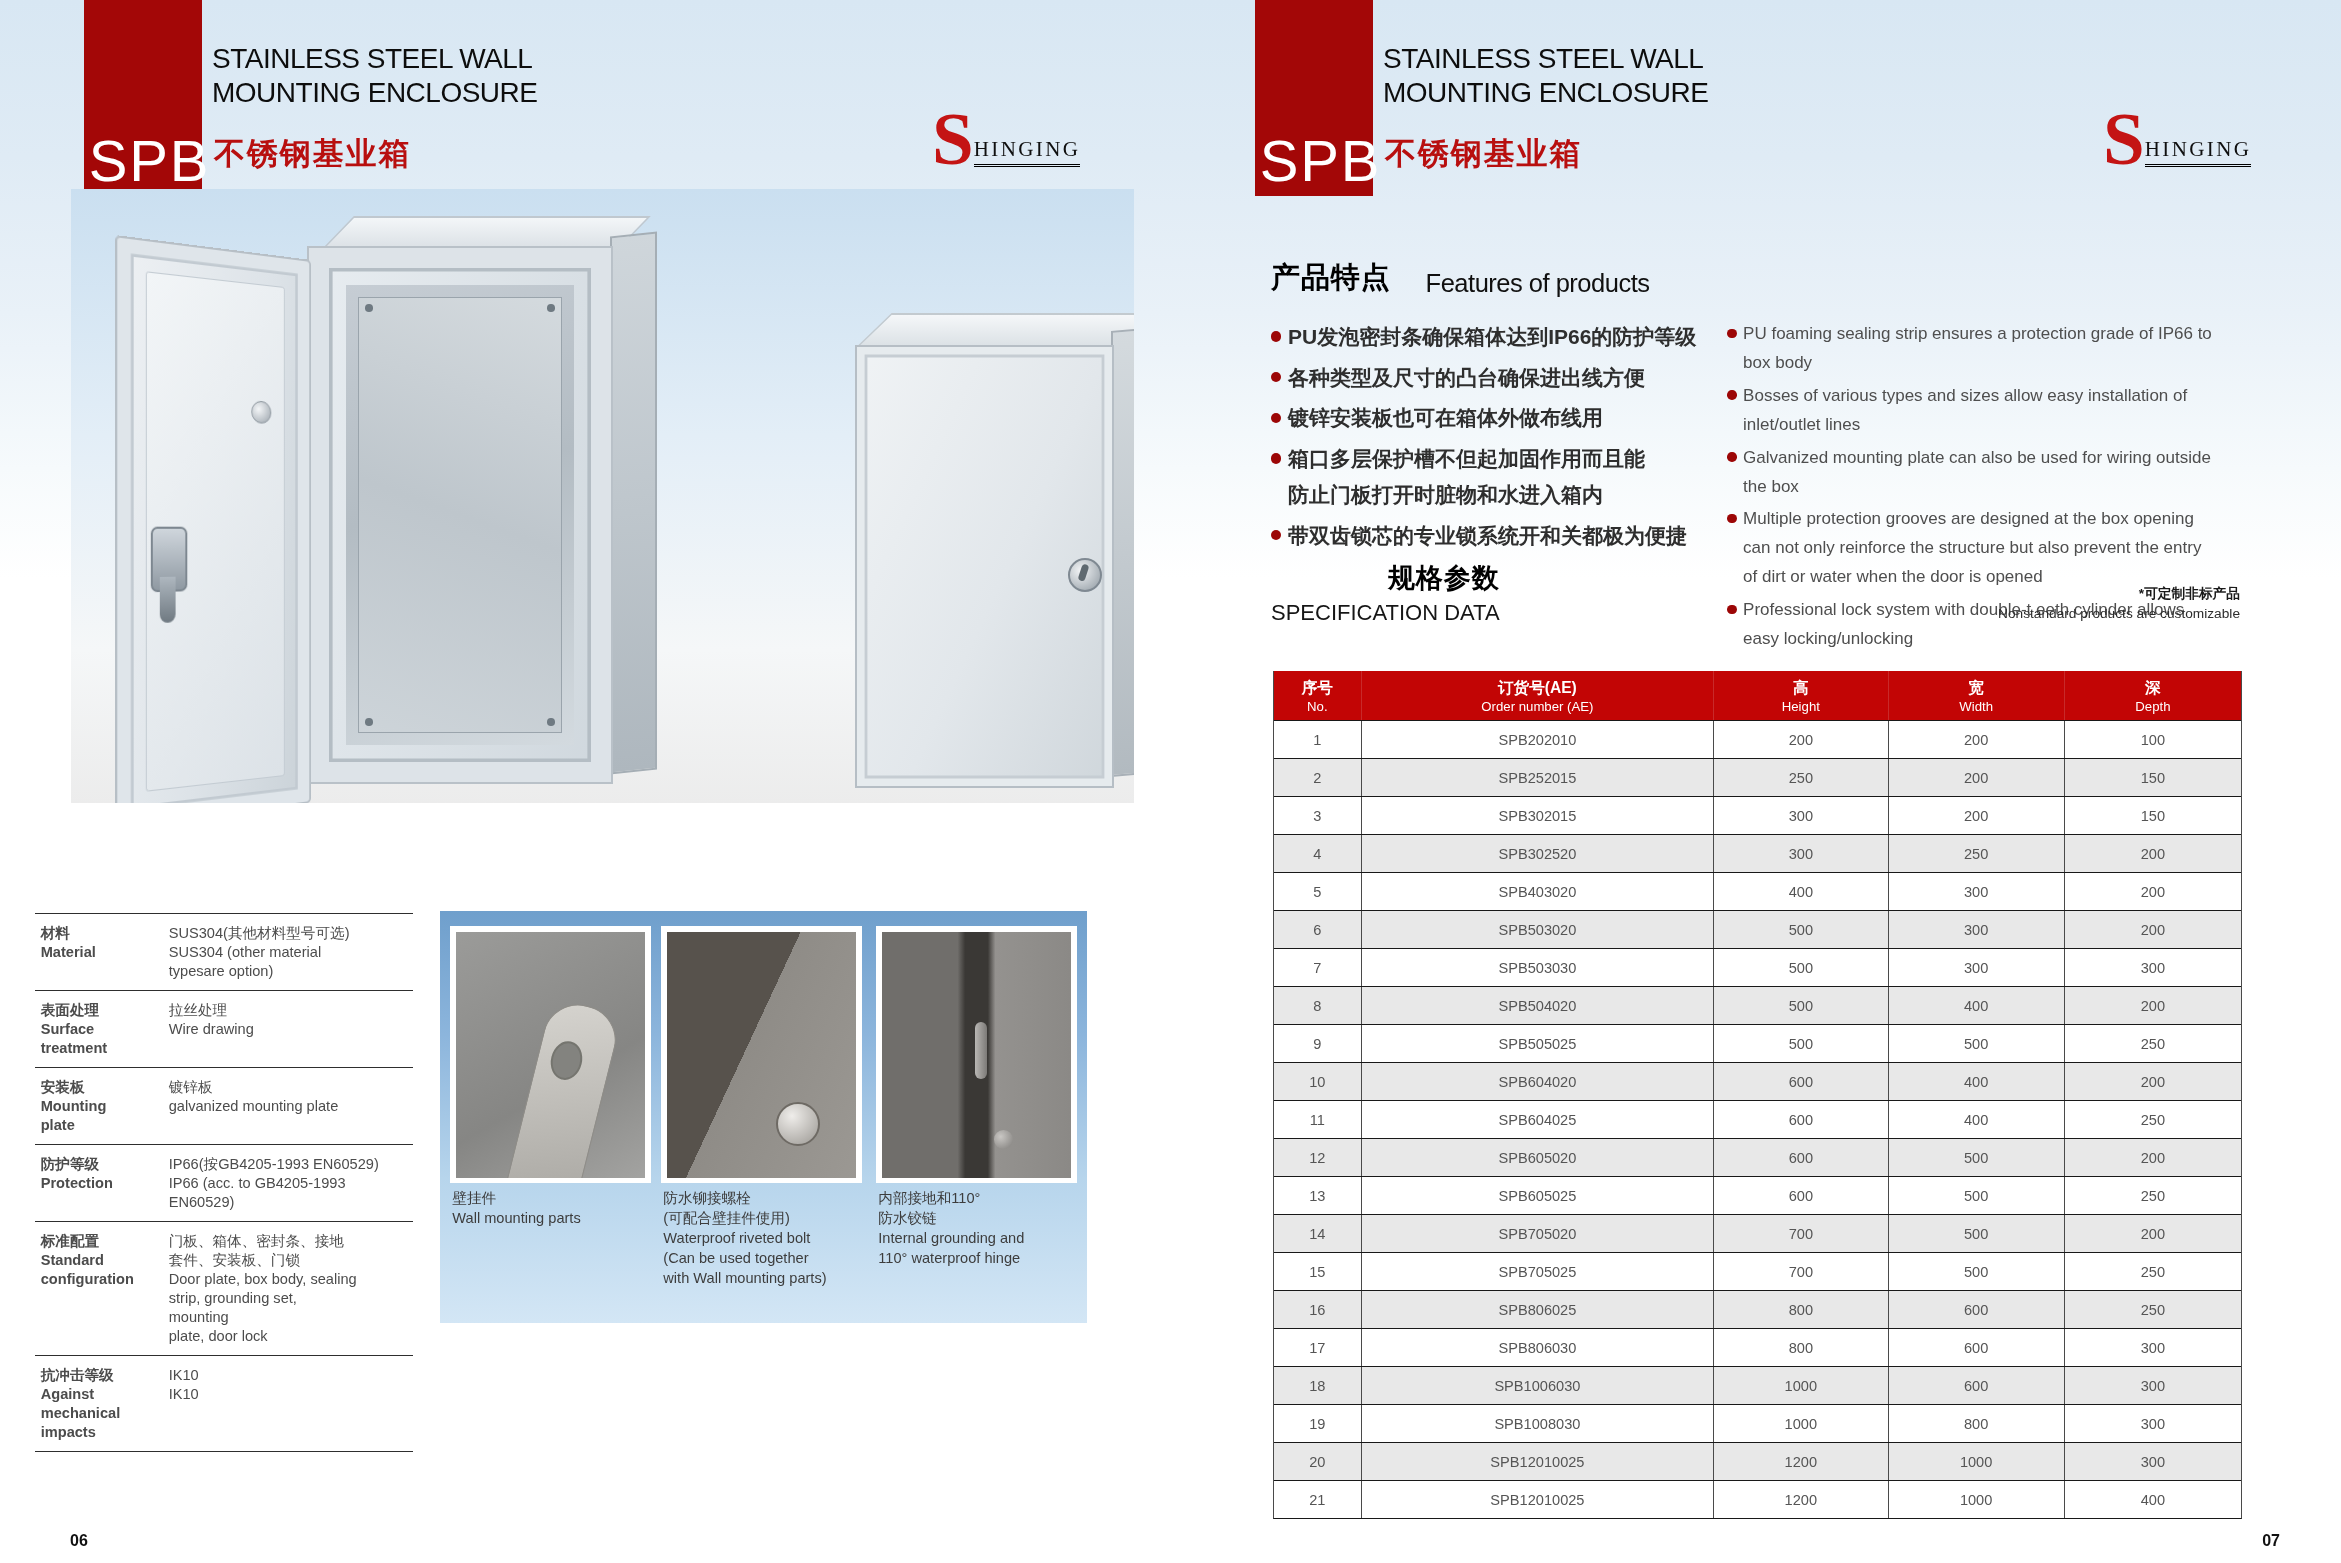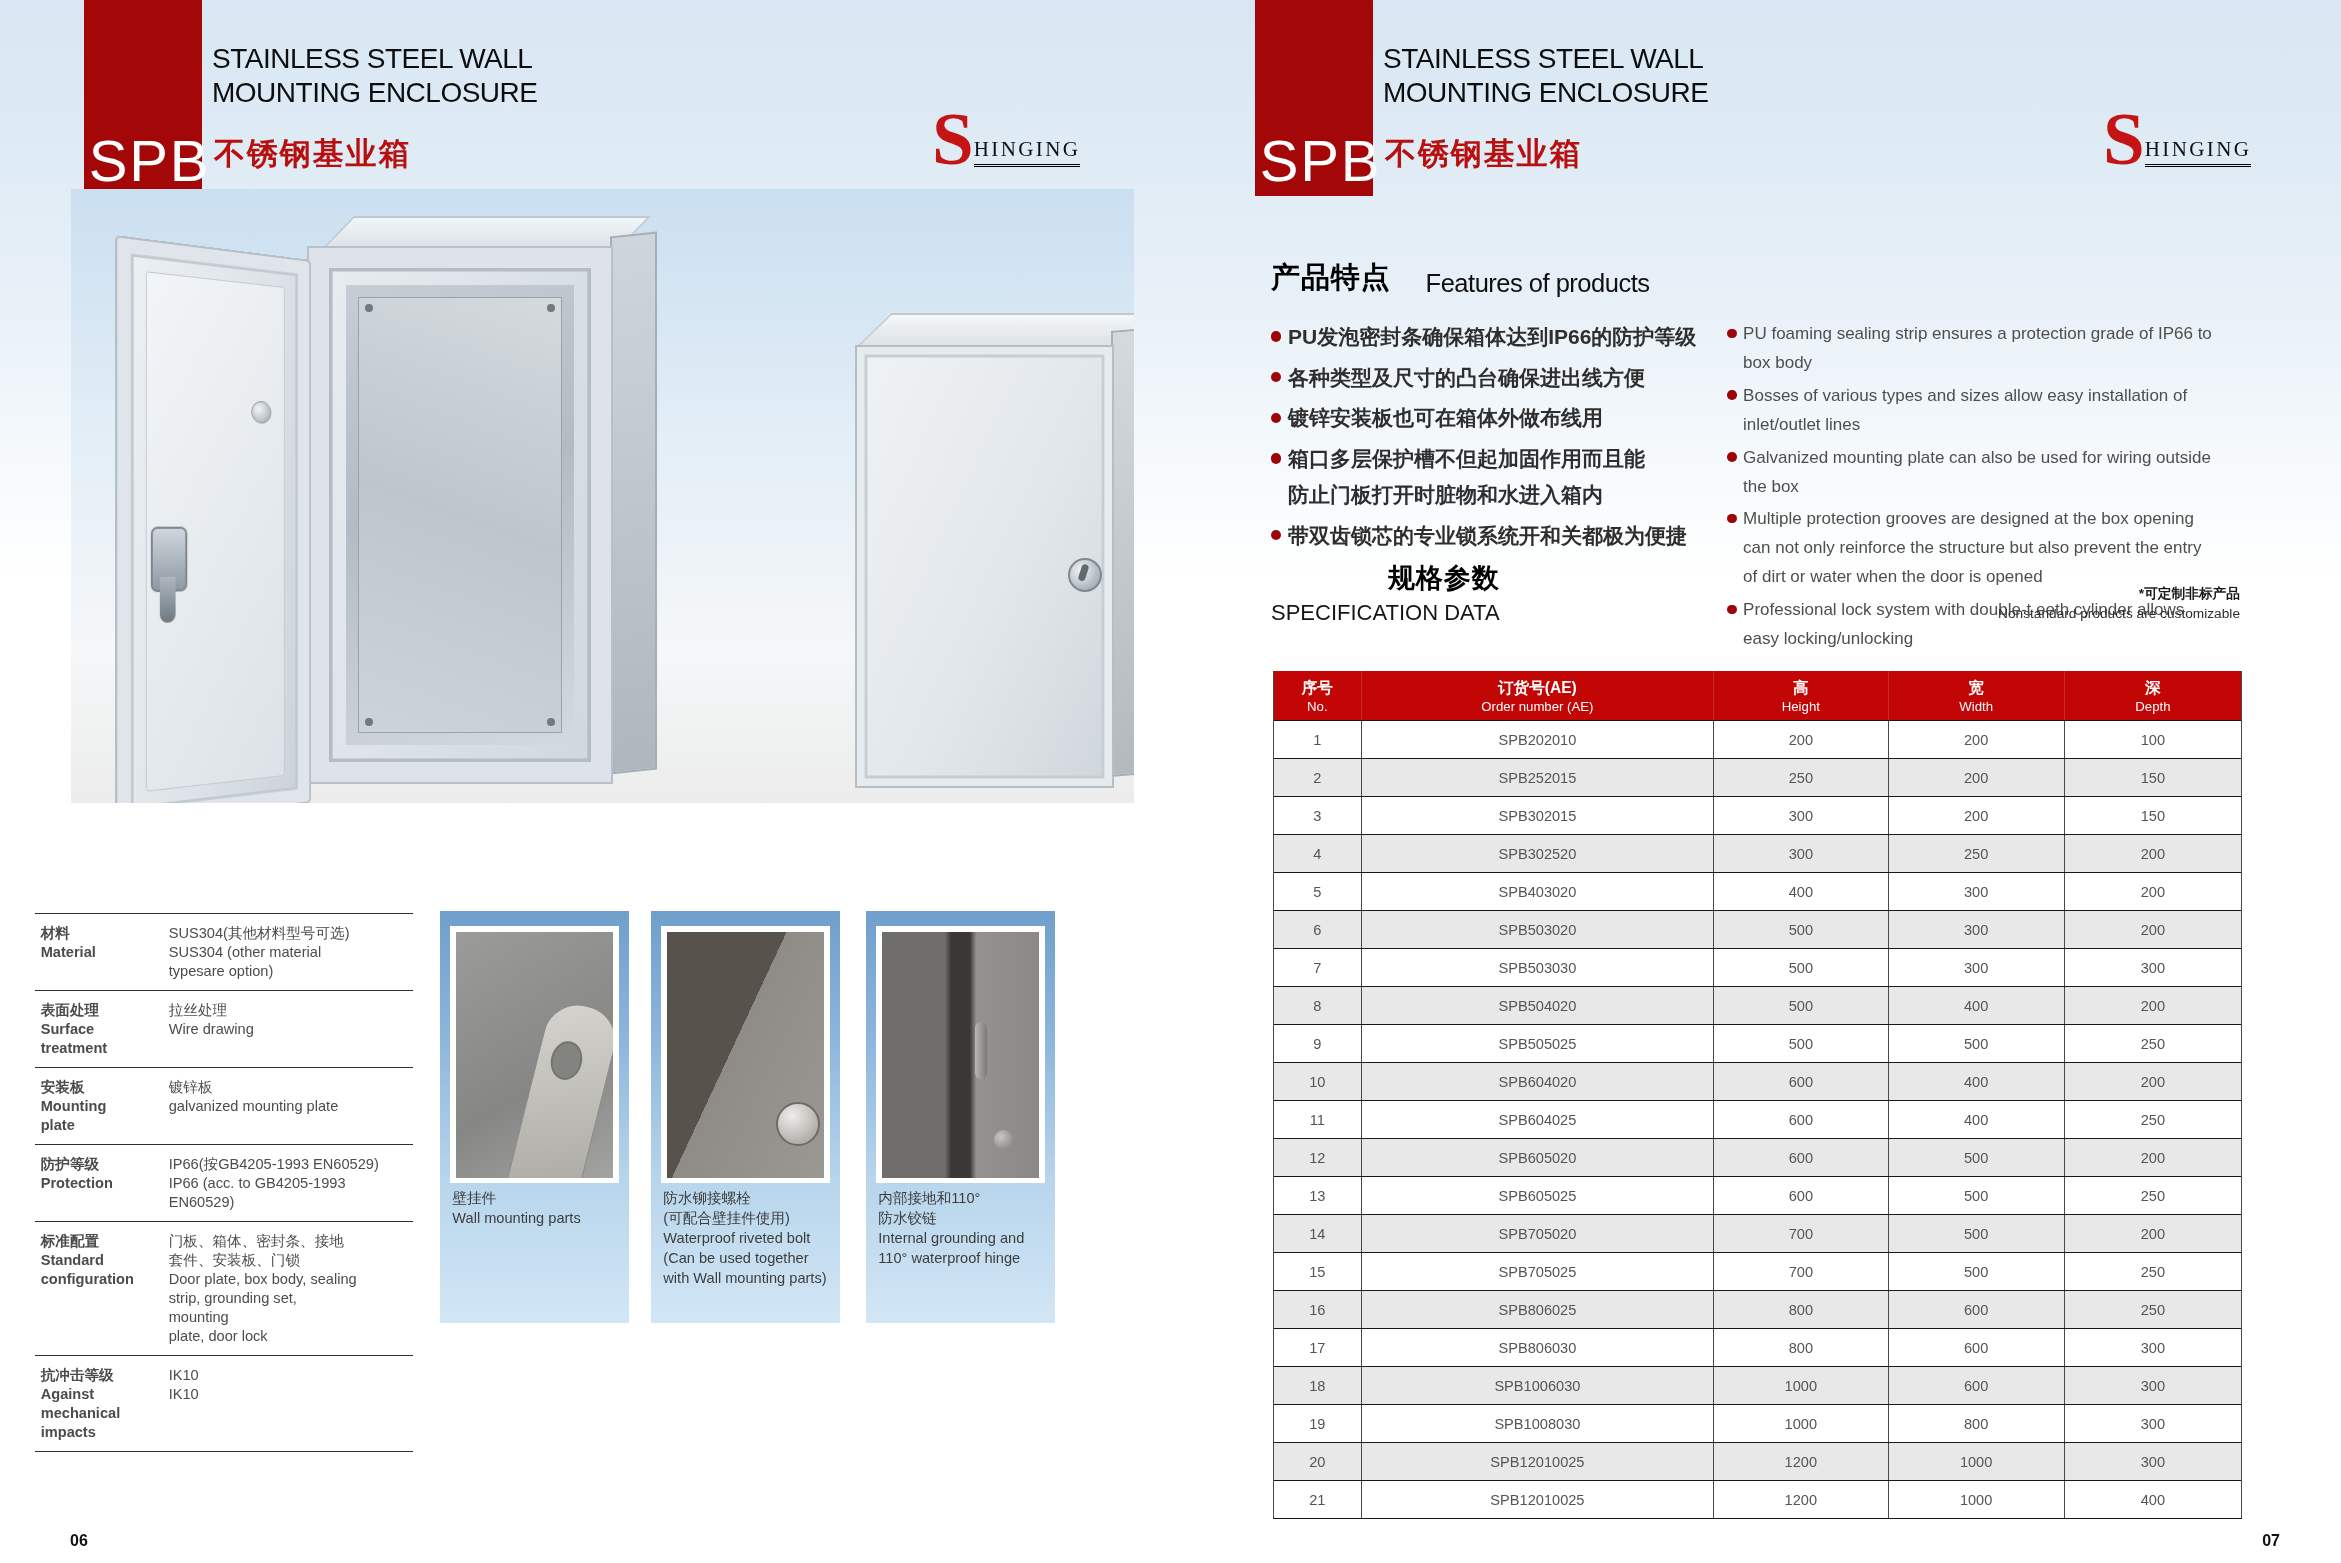--- a/index.html
+++ b/index.html
@@ -145,21 +145,21 @@
   .sl-label{
     width:128px;flex:none;font-size:14.6px;line-height:19px;color:#4c4c4c;
     font-weight:bold;white-space:pre-line;
   }
   .sl-value{
     flex:1;font-size:14.6px;line-height:19px;color:#4c4c4c;white-space:pre-line;
   }
 
   
   .pcard{
-    position:absolute;top:911px;width:189px;height:412px;
+    position:absolute;top:911px;width:221px;height:412px;
     background:linear-gradient(180deg,#6f9fcc 0%,#8cb5dc 30%,#b7d5ec 65%,#d3e6f5 100%);
   }
   .pcard .frame{
     position:absolute;left:10.4px;top:15px;right:10.4px;height:246px;
     background:#ffffff;padding:5.7px;
   }
   .pcard .art{position:relative;width:100%;height:100%;overflow:hidden;}
   .pcard .caption{
     position:absolute;left:12.3px;top:277px;right:8.5px;
     font-size:14.6px;line-height:20px;color:#3d3d3d;white-space:pre-line;

